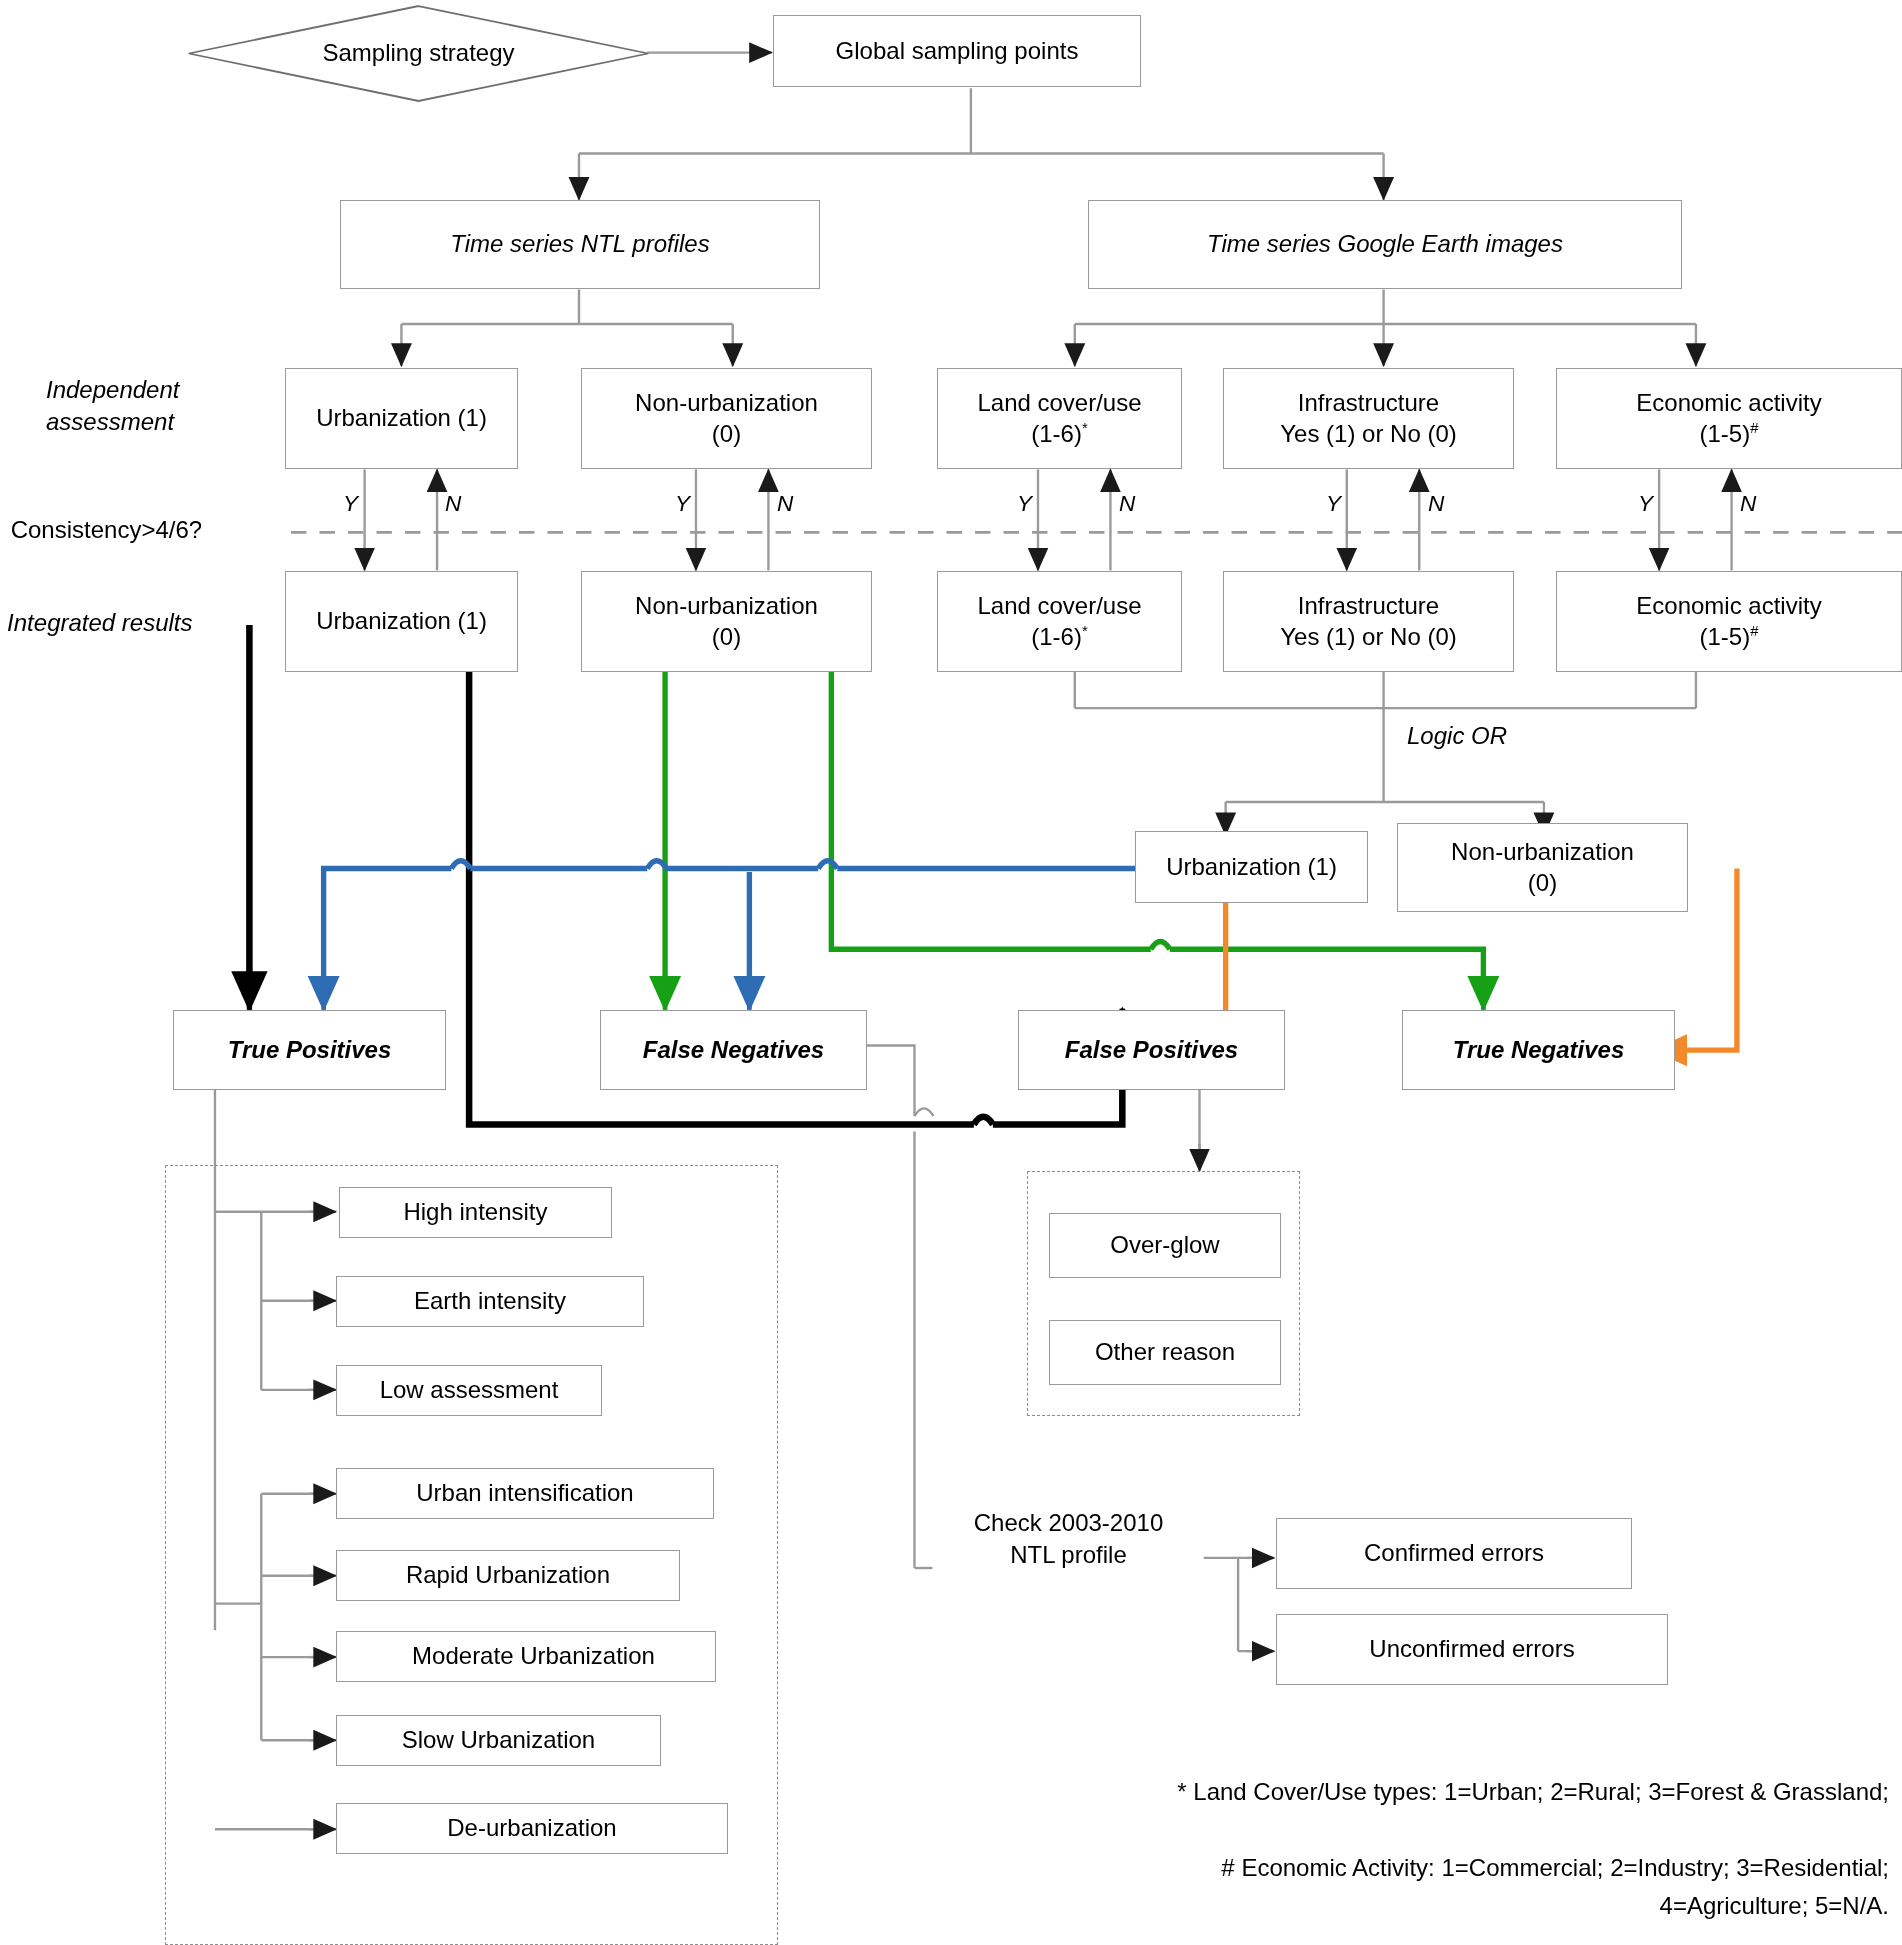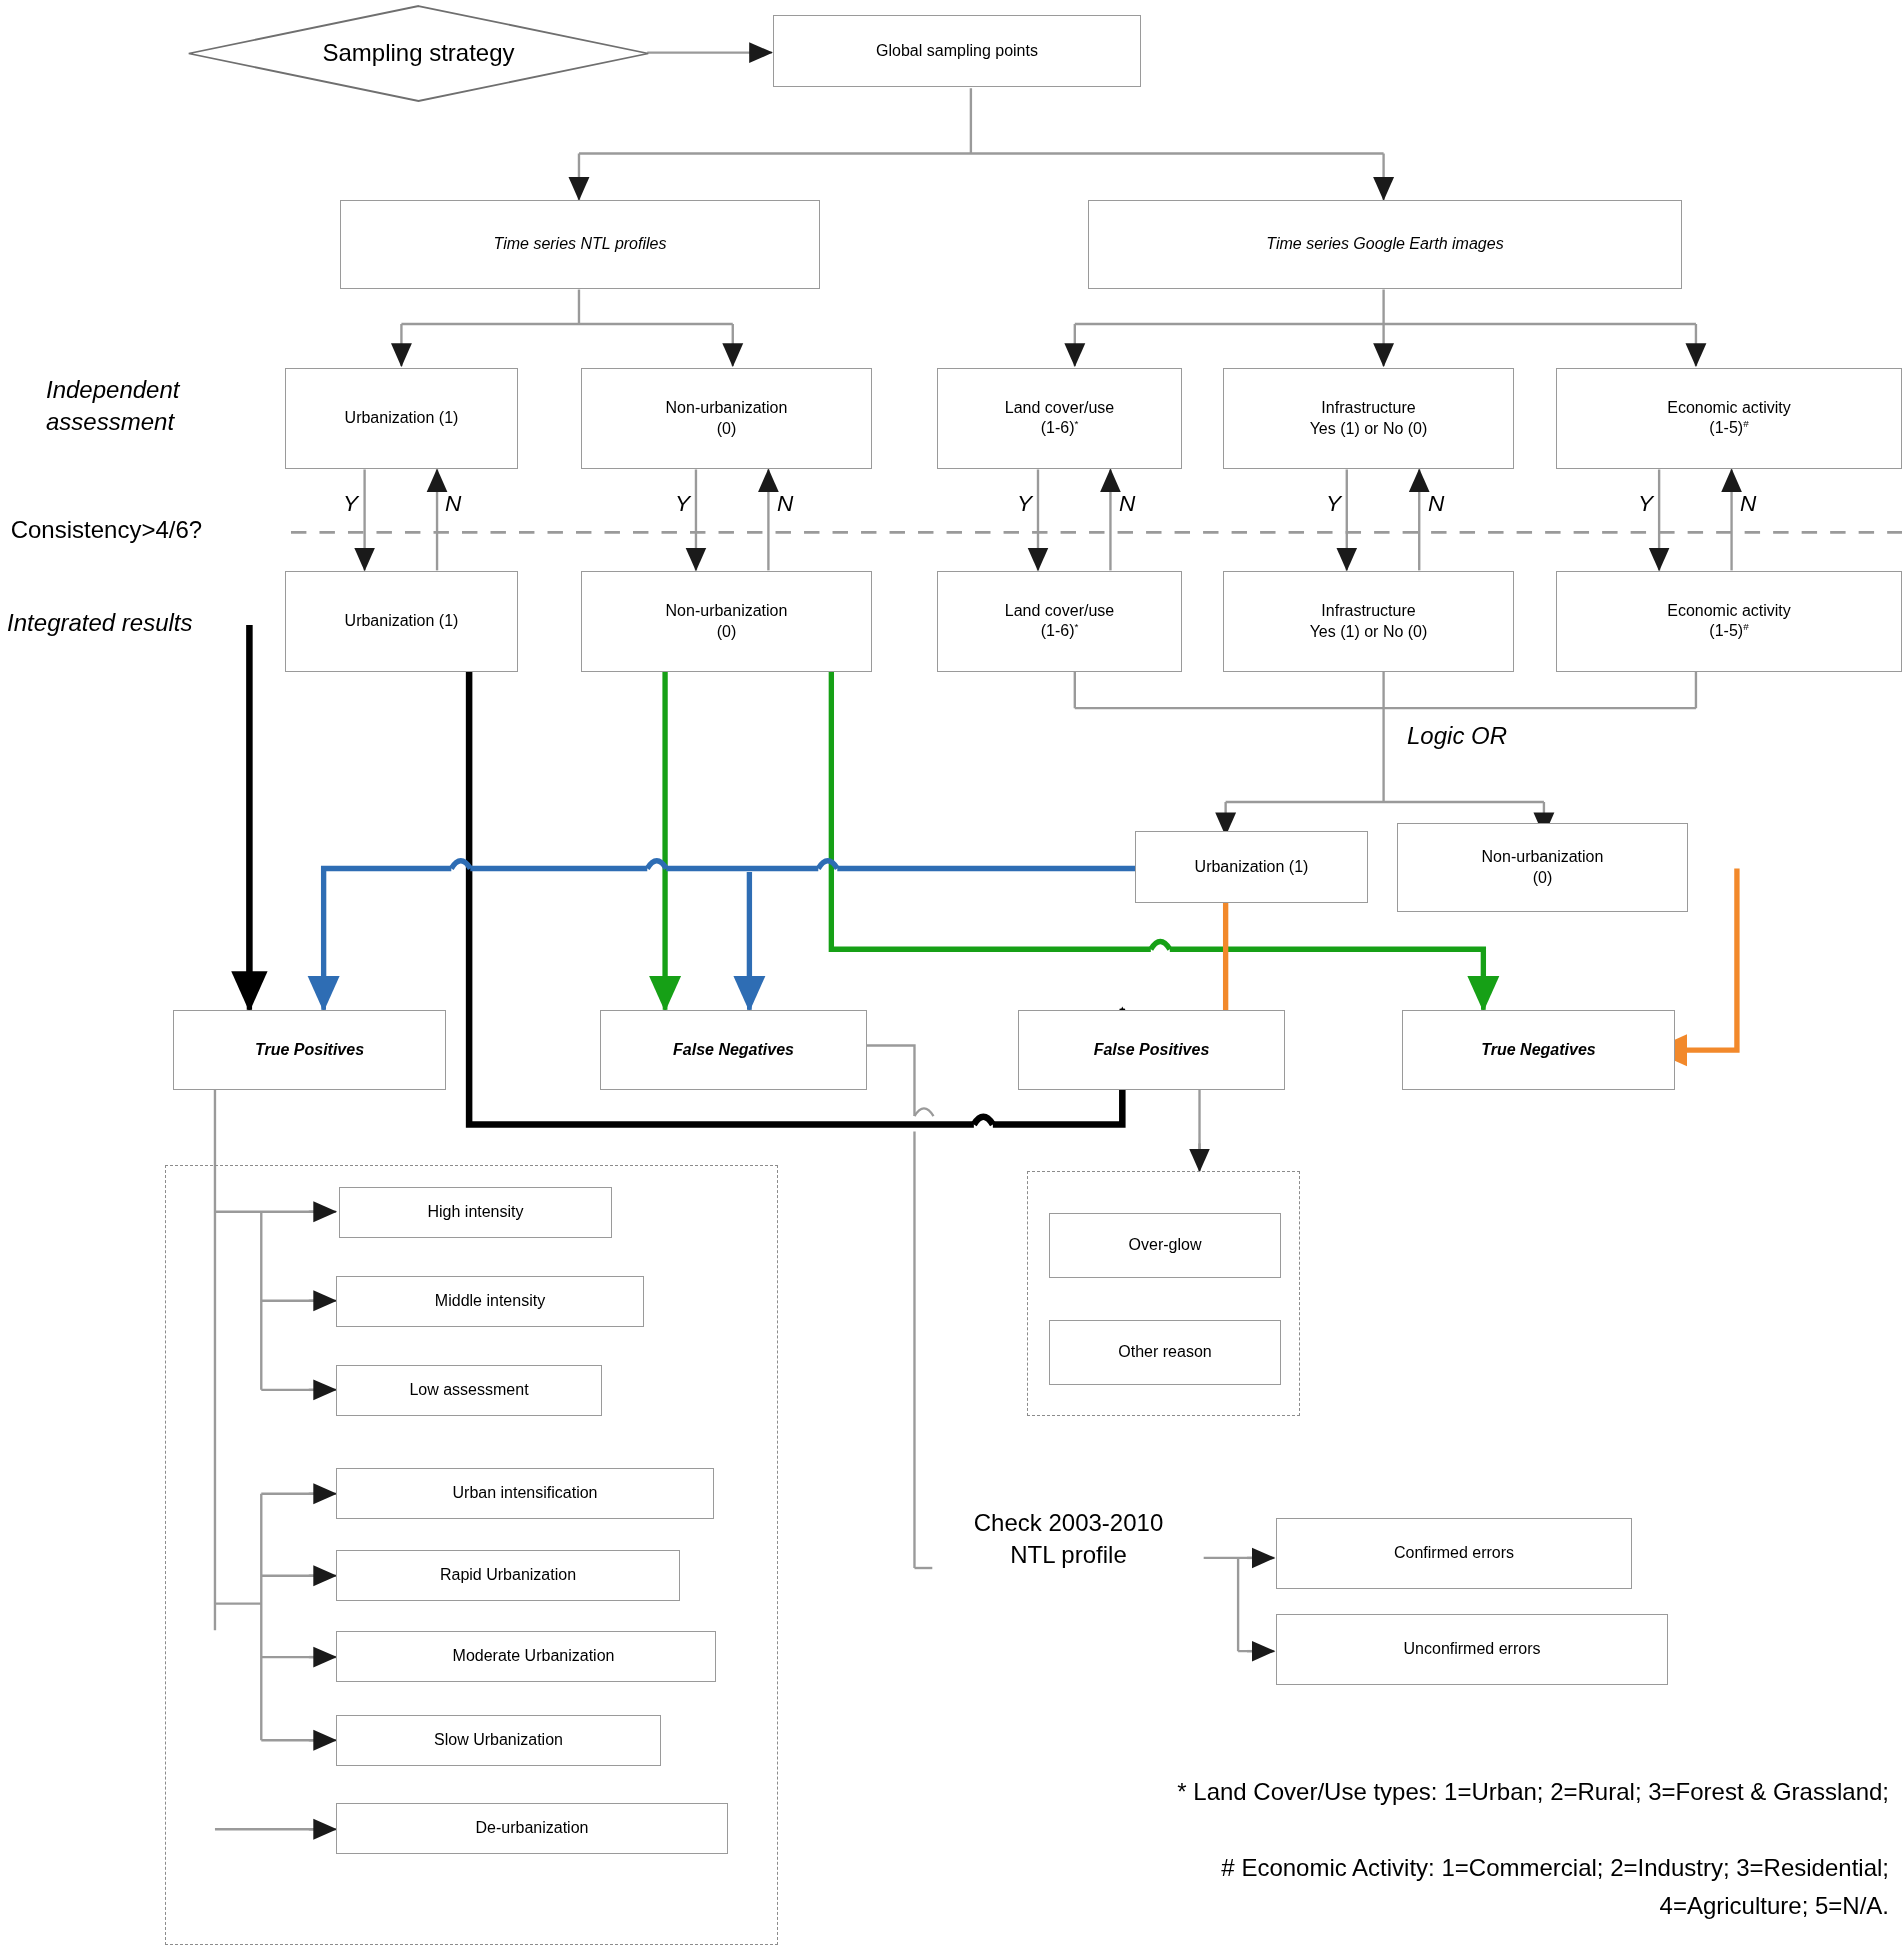--- a/index.html
+++ b/index.html
@@ -3,21 +3,21 @@
 <meta charset="utf-8">
 <title>Urbanization Validation Flowchart</title>
 <style>
   html,body{margin:0;padding:0;background:#ffffff;}
   body{font-family:"Liberation Sans",sans-serif;color:#000;}
   #stage{position:relative;width:1902px;height:1946px;background:#fff;overflow:hidden;}
   #wires{position:absolute;left:0;top:0;width:1902px;height:1946px;}
 
   .node{position:absolute;box-sizing:border-box;background:#fff;
         border:1.8px solid #9a9a9a;display:flex;align-items:center;justify-content:center;
-        text-align:center;line-height:1.28;font-size:16px;color:#000;padding:2.4px 6px;}
+        text-align:center;line-height:1.28;font-size:24px;color:#000;padding:2.4px 6px;}
   .node .txt{display:block;white-space:pre-line;}
   .node.italic{font-style:italic;font-weight:bold;}
   .node.italicplain{font-style:italic;font-weight:normal;}
 
   .diamond{position:absolute;display:flex;align-items:center;justify-content:center;}
   .diamond svg{position:absolute;left:0;top:0;}
   .diamond .txt{position:relative;z-index:2;font-size:24px;}
 
   .lbl{position:absolute;font-size:24px;color:#000;white-space:pre-line;line-height:1.35;}
   .lbl.ital{font-style:italic;}
@@ -271,21 +271,21 @@
   <div class="node italic" style="left:1402px;top:1010px;width:273px;height:80px;">
     <span class="txt">True Negatives</span>
   </div>
 
   <div class="dashbox" style="left:165px;top:1165px;width:613px;height:780px;"></div>
 
   <div class="node" style="left:339px;top:1187px;width:273px;height:51px;">
     <span class="txt">High intensity</span>
   </div>
   <div class="node" style="left:336px;top:1276px;width:308px;height:51px;">
-    <span class="txt">Middle intensity</span>
+    <span class="txt">Earth intensity</span>
   </div>
   <div class="node" style="left:336px;top:1365px;width:266px;height:51px;">
     <span class="txt">Low assessment</span>
   </div>
 
   <div class="node" style="left:336px;top:1468px;width:378px;height:51px;">
     <span class="txt">Urban intensification</span>
   </div>
   <div class="node" style="left:336px;top:1550px;width:344px;height:51px;">
     <span class="txt">Rapid Urbanization</span>

